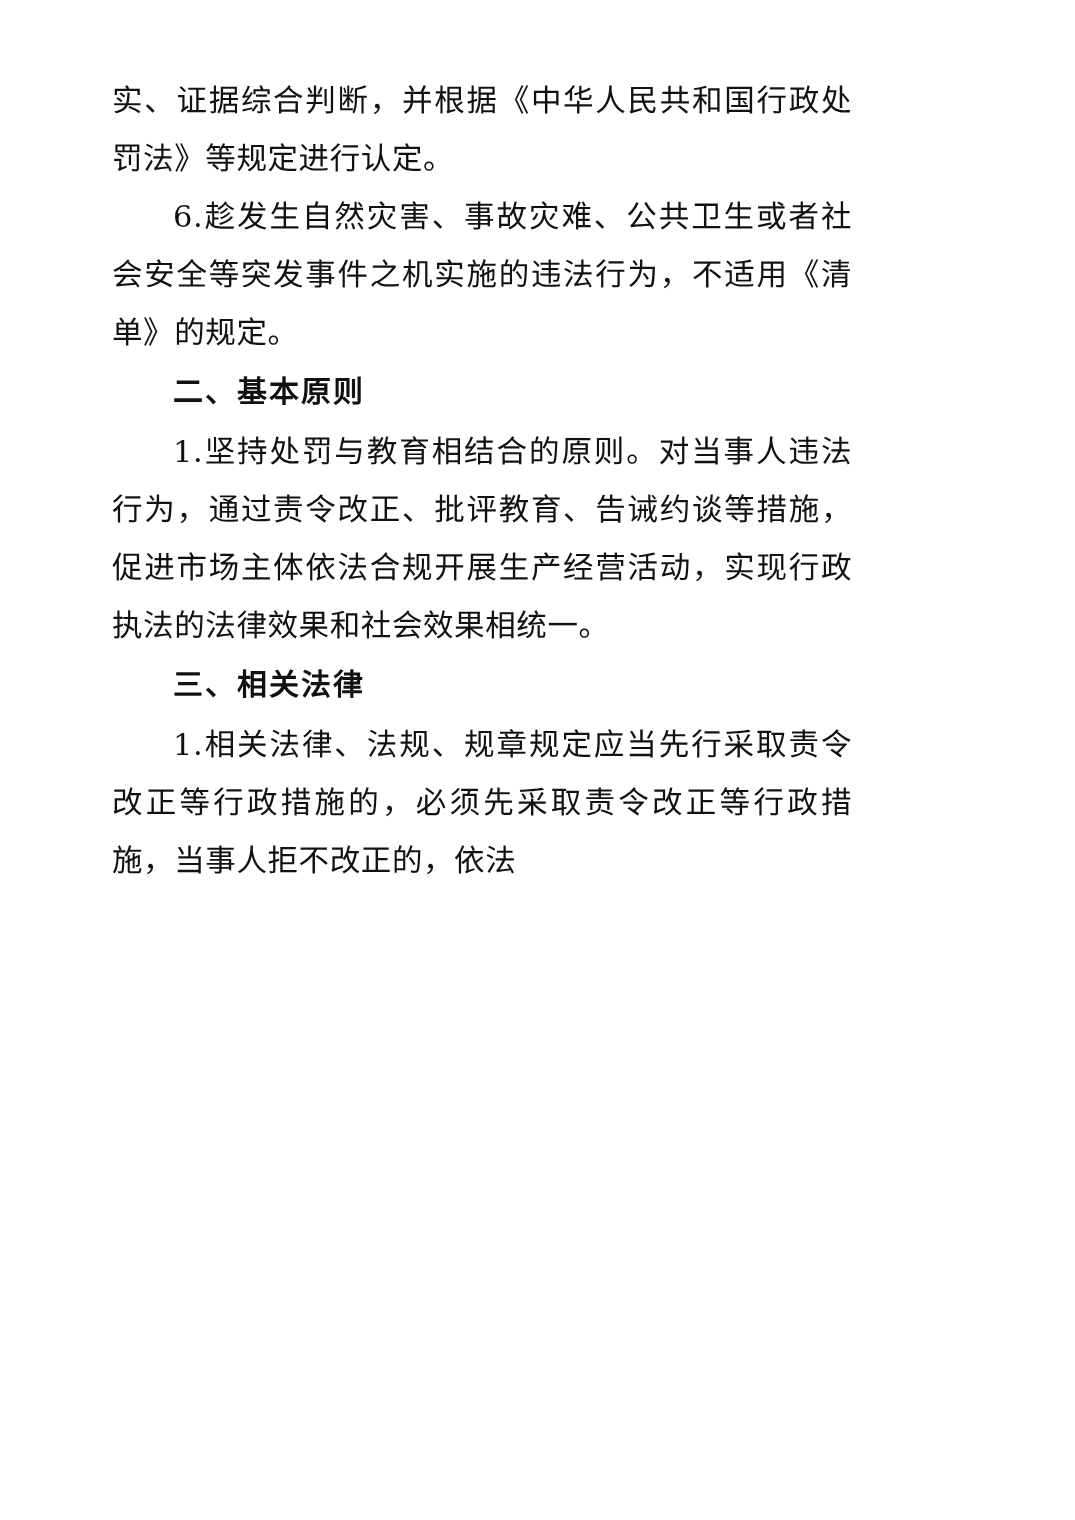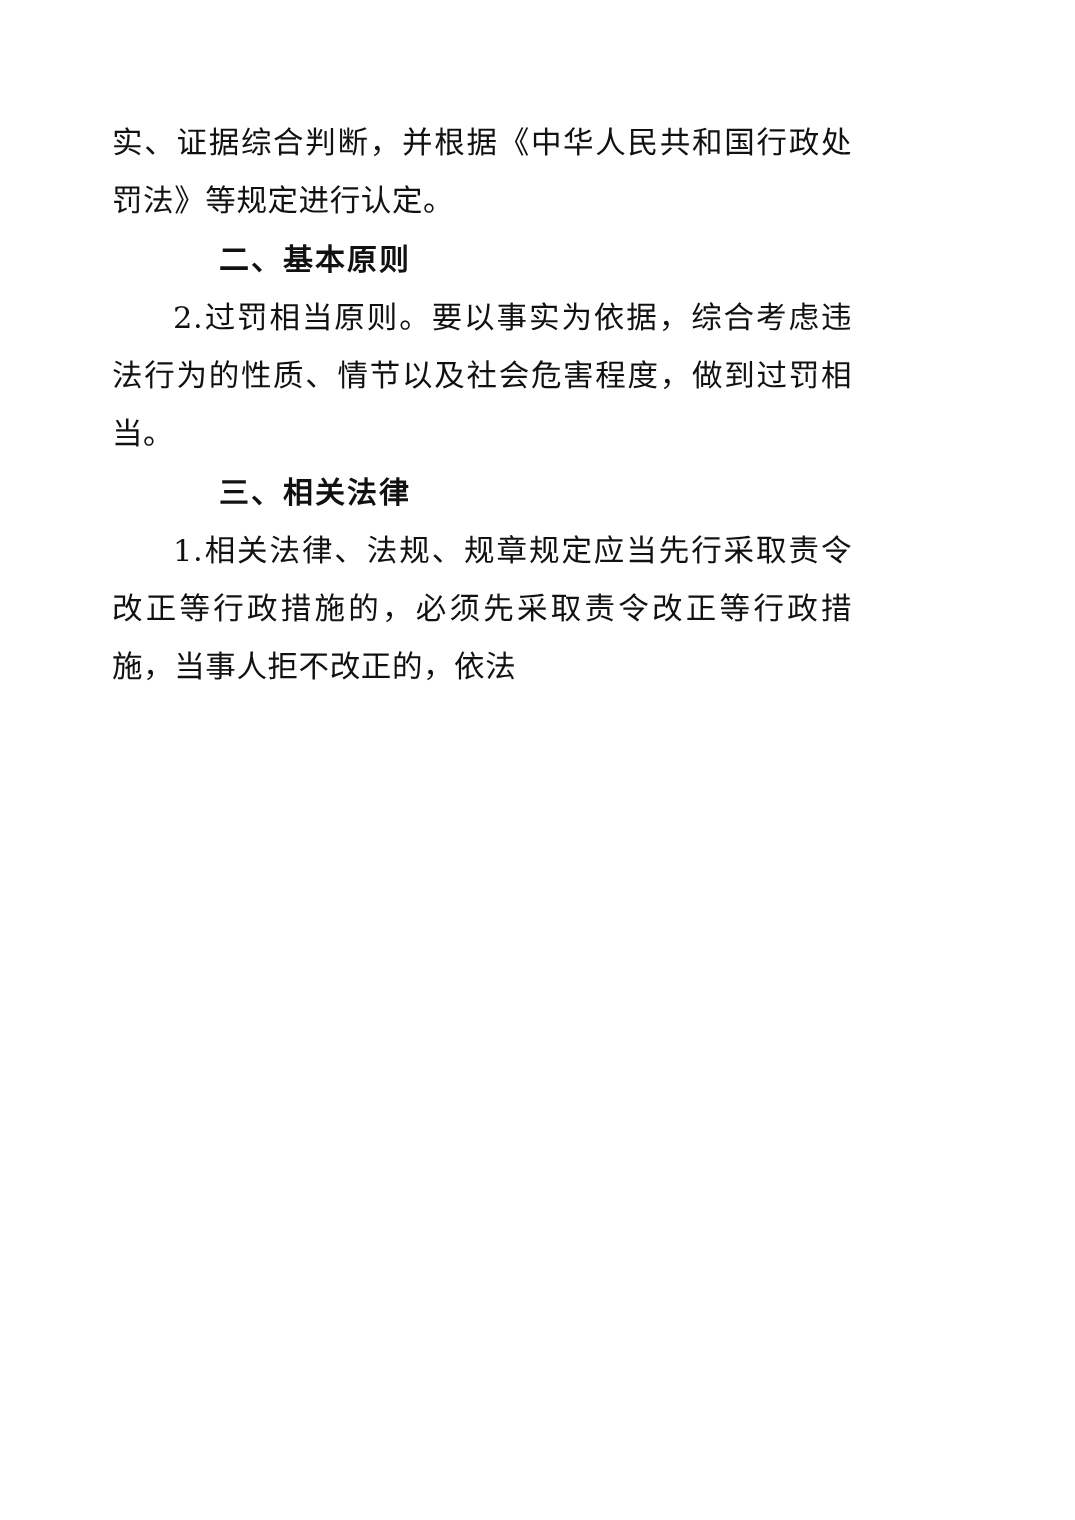--- a/index.html
+++ b/index.html
@@ -14,21 +14,21 @@
     font-family: "DejaVu Serif", "Liberation Serif", serif;
     color: #111111;
     overflow: hidden;
   }
   .page {
     position: relative;
     width: 962px;
     height: 1520px;
     background: #ffffff;
     box-sizing: border-box;
-    padding: 114px 110px 0 112px;
+    padding: 72px 110px 0 112px;
   }
   .doc-body {
     font-size: 30.5px;
     line-height: 58px;
     letter-spacing: 0.6px;
     text-align: justify;
     text-justify: inter-ideograph;
   }
   .para {
     margin: 0;
@@ -38,30 +38,30 @@
   .para.indent {
     text-indent: 61px;
   }
   .heading {
     margin: 0;
     text-indent: 61px;
     font-weight: bold;
     letter-spacing: 2px;
   }
   .heading .htext {
-    font-family: Liberation Serif, serif;
+    font-family: Liberation Mono, monospace;
     font-weight: bold;
     font-size: 30px;
-    margin-left: 46px;
   }
 </style>
 </head>
 <body>
 
 <div class="page">
   <div class="doc-body" id="doc-body">
       <p class="para">实、证据综合判断，并根据《中华人民共和国行政处罚法》等规定进行认定。</p>
+      <p class="para indent">6.趁发生自然灾害、事故灾难、公共卫生或者社会安全等突发事件之机实施的违法行为，不适用《清单》的规定。</p>
       <p class="heading"><span class="htext">二、基本原则</span></p>
-      <p class="para indent">2.过罚相当原则。要以事实为依据，综合考虑违法行为的性质、情节以及社会危害程度，做到过罚相当。</p>
+      <p class="para indent">1.坚持处罚与教育相结合的原则。对当事人违法行为，通过责令改正、批评教育、告诫约谈等措施，促进市场主体依法合规开展生产经营活动，实现行政执法的法律效果和社会效果相统一。</p>
       <p class="heading"><span class="htext">三、相关法律</span></p>
       <p class="para indent">1.相关法律、法规、规章规定应当先行采取责令改正等行政措施的，必须先采取责令改正等行政措施，当事人拒不改正的，依法</p>
     </div>
 </div>
 
 </body></html>

